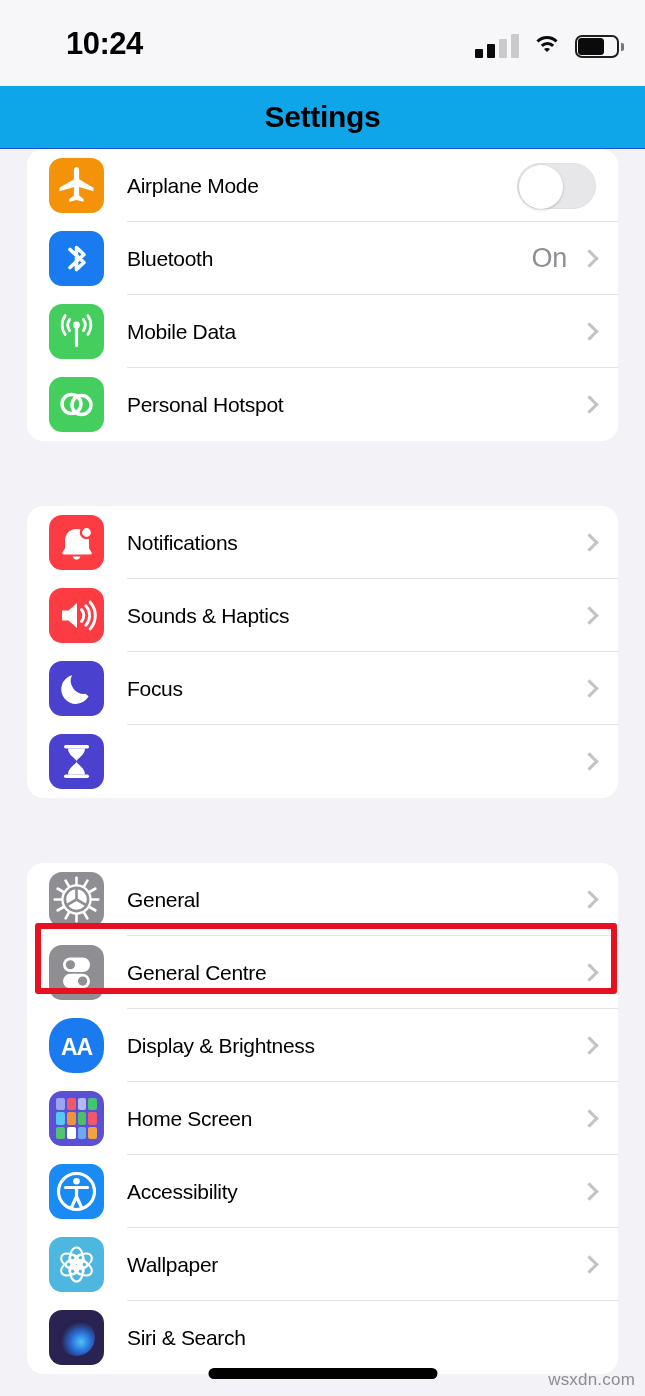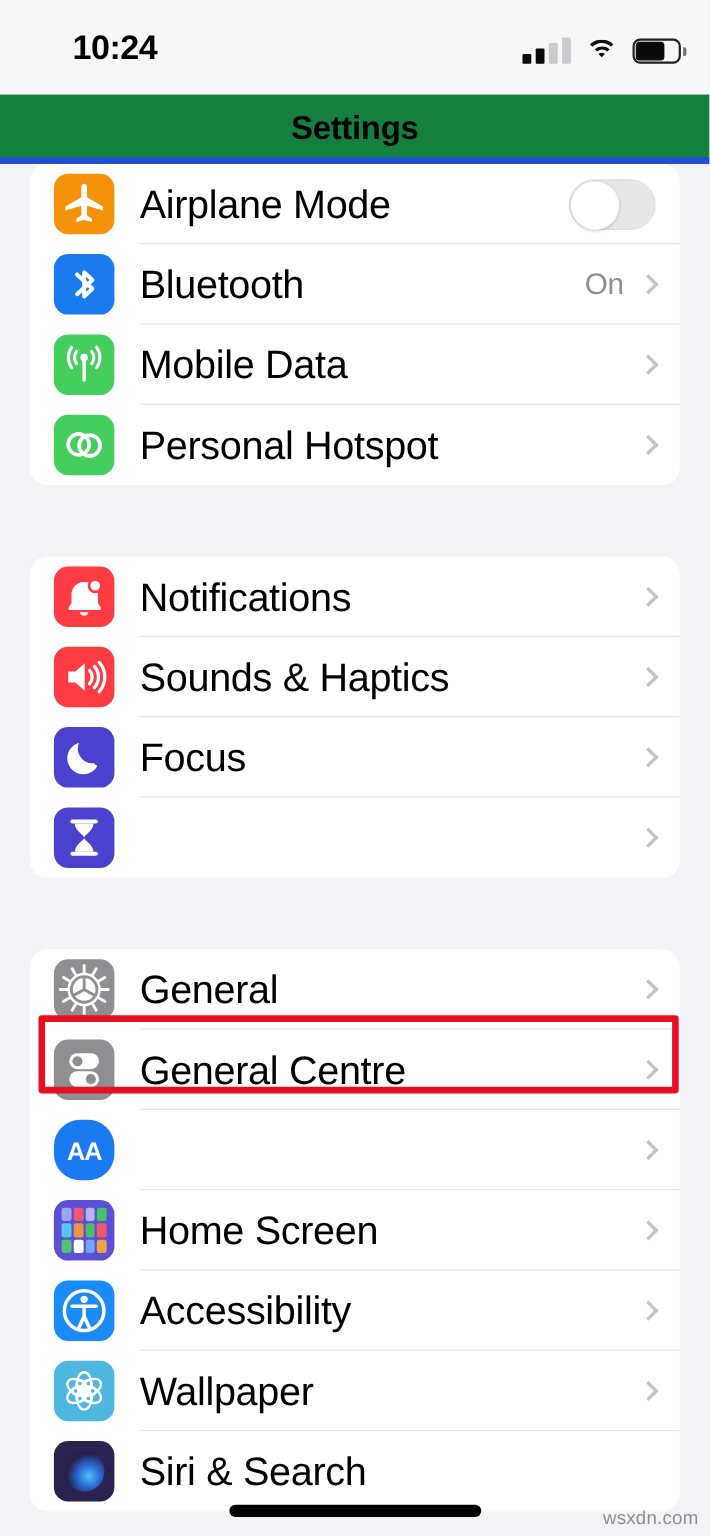--- a/index.html
+++ b/index.html
@@ -36,41 +36,41 @@
   .wifi .w2 { width:19px; height:19px; left:5.5px; top:8px; }
   .wifi .w3 { width:8px;  height:8px;  left:11px;  top:14px; border-width:4px; }
   .batt { position:relative; width:44px; height:23px; }
   .batt .shell { position:absolute; inset:0; border:2.4px solid #0b0b0b; border-radius:7px; opacity:.92; }
   .batt .fill { position:absolute; left:3.4px; top:3.4px; bottom:3.4px; width:26px; background:#0b0b0b; border-radius:3.5px; }
   .batt .nub { position:absolute; right:-5px; top:7.5px; width:3.5px; height:8px; background:#0b0b0b; border-radius:0 2px 2px 0; opacity:.55; }
 
   
   .navbar {
     position:absolute; top:86px; left:0; width:645px; height:63px;
-    background:#15803d; border-bottom:6px solid #1d4ed8;
+    background:#0ea5e9; border-bottom:1px solid #1d4ed8;
   }
   .nav-title {
     position:absolute; left:0; right:0; top:14px;
     text-align:center; font-size:30px; font-weight:bold; color:#000;
     letter-spacing:-0.3px;
   }
 
   
   .list { position:absolute; top:149px; left:0; width:645px; height:1247px; overflow:hidden; }
   .group { margin:0 27px; background:#ffffff; border-radius:16px; overflow:hidden; }
   .gap { height:65px; }
 
   .row { position:relative; display:flex; align-items:center; height:73px; padding-left:22px; }
   .row .divider {
     position:absolute; left:100px; right:0; bottom:0; height:1px; background:#e3e3e6;
   }
 
   .ic { width:55px; height:55px; border-radius:13px; flex:0 0 55px; position:relative;
         display:flex; align-items:center; justify-content:center; overflow:hidden; }
-  .label { margin-left:23px; font-size:36px; color:#000; letter-spacing:-0.3px; white-space:nowrap; }
+  .label { margin-left:23px; font-size:21px; color:#000; letter-spacing:-0.3px; white-space:nowrap; }
   .right { margin-left:auto; display:flex; align-items:center; padding-right:22px; }
   .value { font-size:27px; color:#8e8e93; letter-spacing:-0.3px; }
   .chev { width:13px; height:13px; border-right:3.2px solid #c2c2c7; border-top:3.2px solid #c2c2c7;
           transform:rotate(45deg); margin-left:18px; }
   .row .right .value + .chev { margin-left:16px; }
 
   
   .toggle { width:79px; height:46px; border-radius:23px; background:#e7e7ea;
             position:relative; border:1px solid #e0e0e4; }
   .toggle .knob { position:absolute; left:1px; top:1px; width:44px; height:44px; border-radius:50%;
@@ -301,20 +301,21 @@
               <div class="chev"></div>
             </div>
             <div class="divider"></div>
           </div>
           <div class="row">
             <div class="ic" style="background: rgb(26, 123, 240); border-radius: 24px;">
               <svg viewBox="0 0 55 55">
                 <text x="27.5" y="36.5" font-family="Liberation Sans, sans-serif" font-size="23" font-weight="600" fill="white" text-anchor="middle" letter-spacing="-1">AA</text>
               </svg>
             </div>
+            <div class="label">Display &amp; Brightness</div>
             <div class="right">
               <div class="chev"></div>
             </div>
             <div class="divider"></div>
           </div>
           <div class="row">
             <div class="ic home-grid" style="background: rgb(91, 79, 214);">
               <div class="hg">
                 <i style="background: rgb(154, 167, 240);"></i>
                 <i style="background: rgb(240, 89, 106);"></i>

